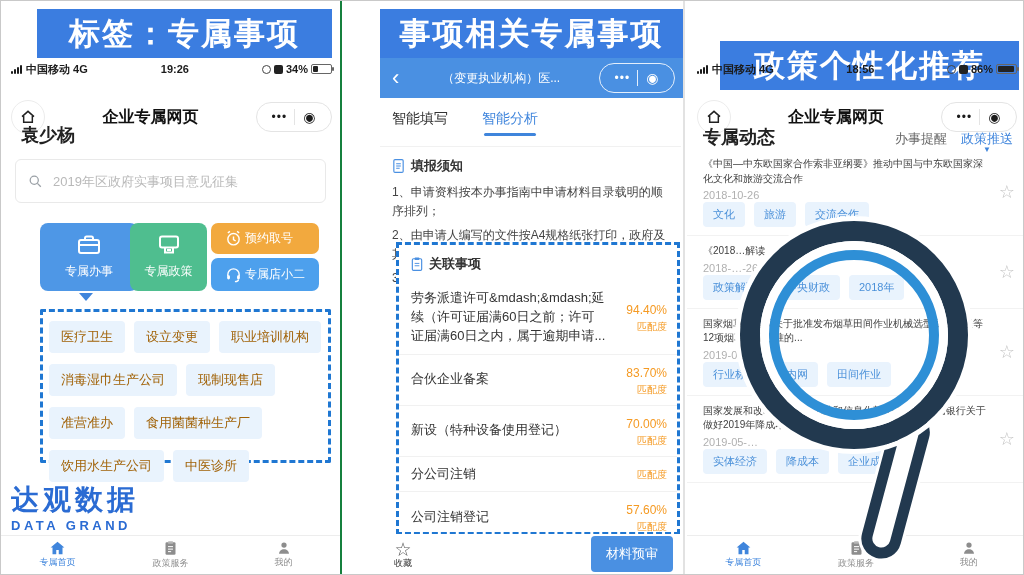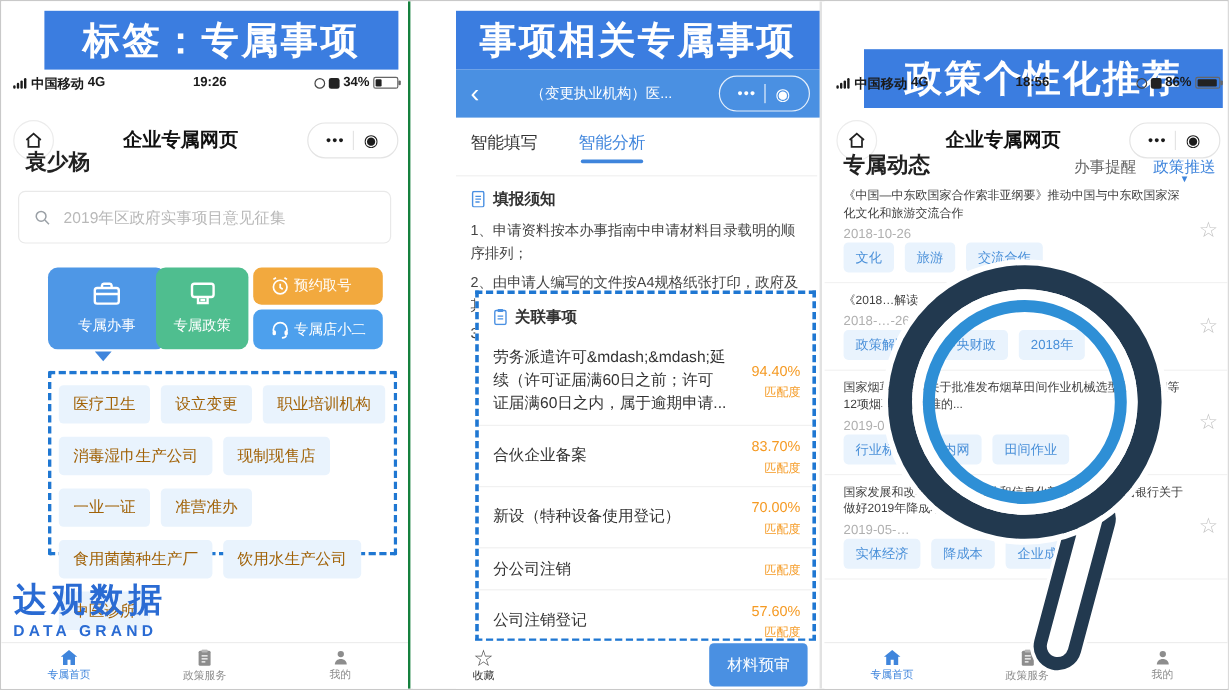--- a/index.html
+++ b/index.html
@@ -189,21 +189,20 @@
       <span>专属店小二</span>
     </div>
     <div class="tri-down"></div>
 
     <div class="dashbox">
       <span class="tagpill">医疗卫生</span>
       <span class="tagpill">设立变更</span>
       <span class="tagpill">职业培训机构</span>
       <span class="tagpill">消毒湿巾生产公司</span>
       <span class="tagpill">现制现售店</span>
-      <span class="tagpill">一业一证</span>
       <span class="tagpill">准营准办</span>
       <span class="tagpill">食用菌菌种生产厂</span>
       <span class="tagpill">饮用水生产公司</span>
       <span class="tagpill">中医诊所</span>
     </div>
 
 
     <div class="logo">
       <div class="cn">达观数据</div>
       <div class="en">DATA GRAND</div>

